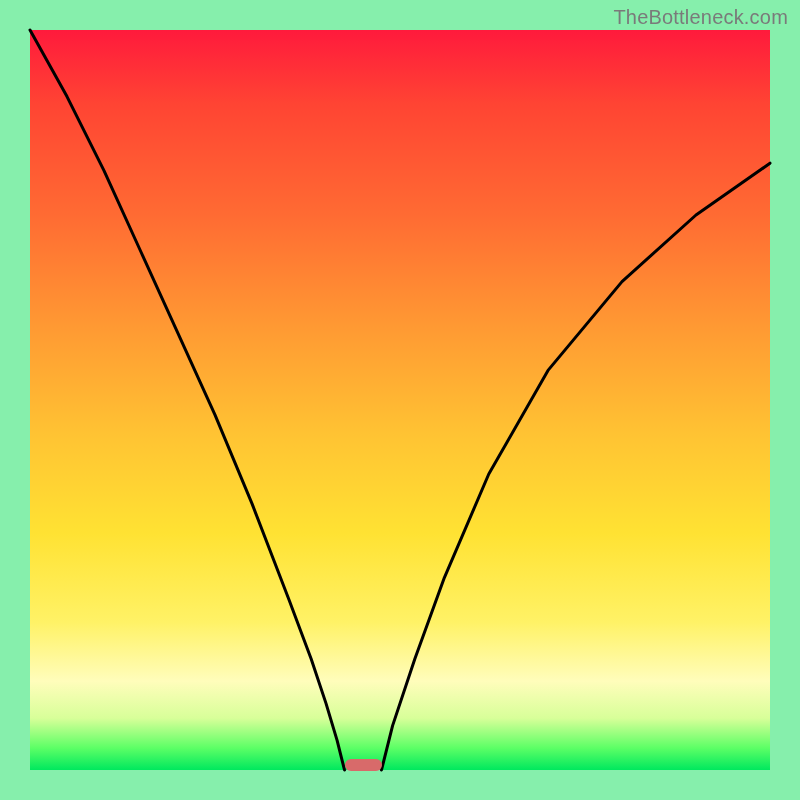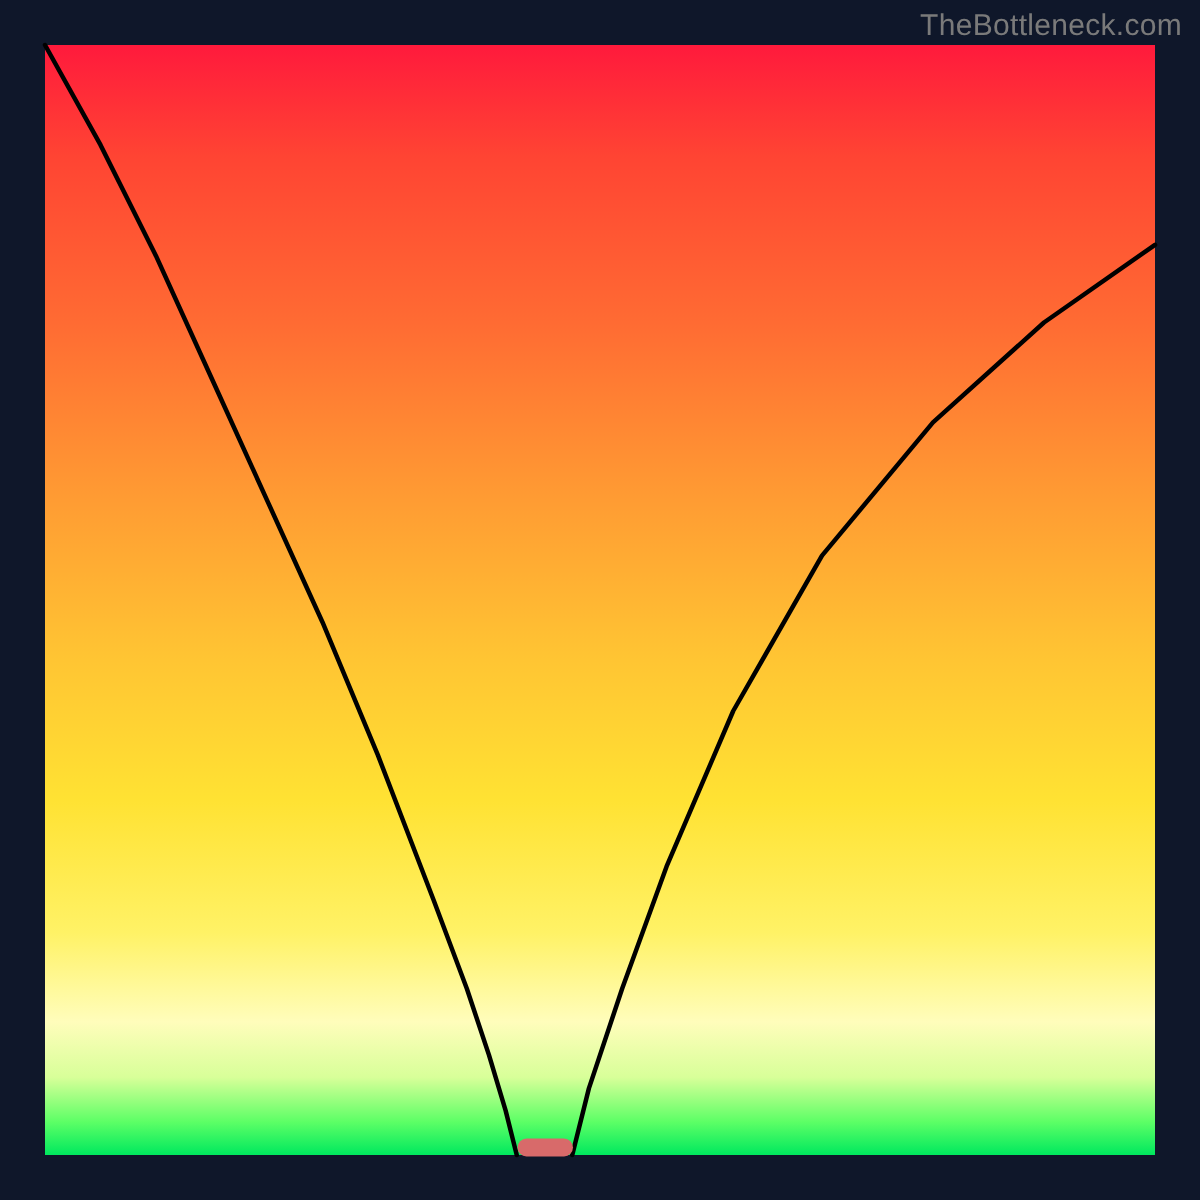--- a/index.html
+++ b/index.html
@@ -10,21 +10,21 @@
     background: #000;
     overflow: hidden;
     font-family: Arial, Helvetica, sans-serif;
   }
   .frame {
     position: absolute;
     left: 0;
     top: 0;
     width: 800px;
     height: 800px;
-    background: #0f172a;
+    background: #86efac;
   }
   .plot {
     position: absolute;
     left: 30px;
     top: 30px;
     width: 740px;
     height: 740px;
     
     background: linear-gradient(to bottom,
       #ff1a3c 0%,

